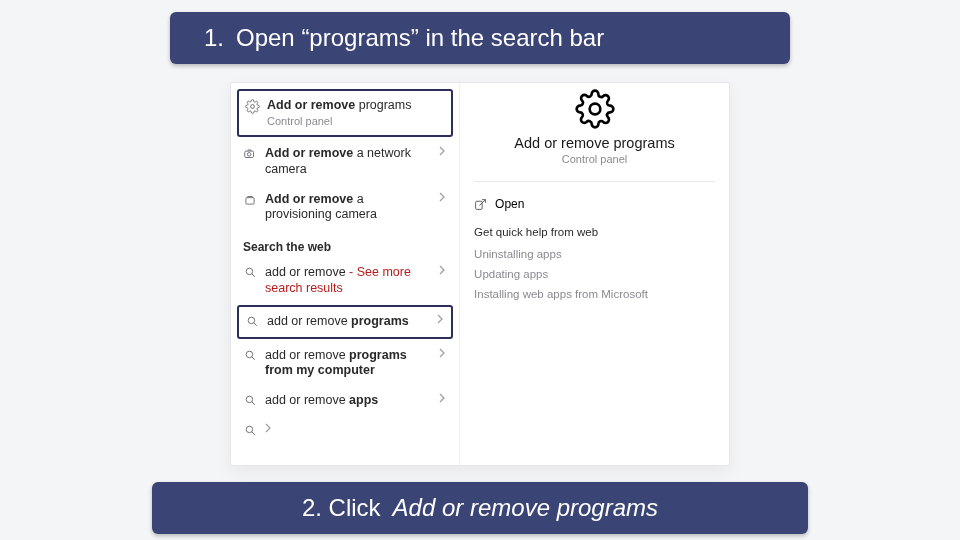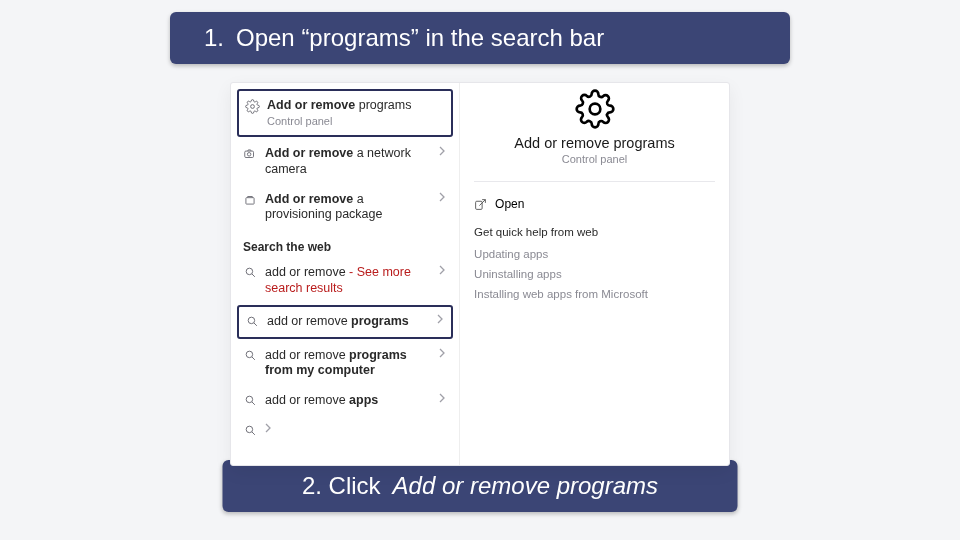--- a/index.html
+++ b/index.html
@@ -18,21 +18,21 @@
     box-shadow: 0 2px 4px rgba(0,0,0,0.25);
     font-size: 24px;
     padding: 12px 26px;
     font-weight: 500;
     display: flex;
     align-items: center;
     gap: 12px;
   }
   .callout-top { top: 12px; left: 50%; transform: translateX(-50%); width: 620px; justify-content:flex-start; }
   .callout-top .num { width: 28px; text-align: right; }
-  .callout-bottom { bottom: 28px; left: 50%; transform: translateX(-50%); width: 515px; justify-content:center; }
+  .callout-bottom { bottom: 6px; left: 50%; transform: translateX(-50%); width: 656px; justify-content:center; }
   .italic { font-style: italic; }
 
   .search-window {
     position: absolute;
     top: 82px; bottom: 74px;
     left: 230px; right: 230px;
     background: #fff;
     border: 1px solid #e6e6ea;
     border-radius: 3px;
     box-shadow: 0 6px 18px rgba(0,0,0,0.06);
@@ -199,21 +199,21 @@
     </div>
 
     <div class="result-item">
       <span class="icon">
         <svg width="14" height="14" viewBox="0 0 24 24" fill="none" stroke="currentColor" stroke-width="1.6">
             <rect x="5" y="8" width="14" height="11" rx="1"></rect>
             <path d="M8 8V6h8v2"></path>
           </svg>
       </span>
       <span class="text">
-        <div class="title"><span class="bold-part">Add or remove</span><span> a provisioning package</span></div>
+        <div class="title"><span class="bold-part">Add or remove</span><span> a provisioning camera</span></div>
       </span>
       <span class="chev">
         <svg width="8" height="10" viewBox="0 0 6 10" fill="none" stroke="currentColor" stroke-width="1.3">
             <path d="M1 1l4 4-4 4"></path>
           </svg>
       </span>
     </div>
 
     <div class="section-header">Search the web</div>
 
@@ -317,18 +317,18 @@
         <svg width="13" height="13" viewBox="0 0 24 24" fill="none" stroke="#555" stroke-width="1.7">
             <path d="M15 3h6v6"></path>
             <path d="M10 14L21 3"></path>
             <rect x="3" y="6" width="12" height="15" rx="2"></rect>
           </svg>
       </span>
       <span>Open</span>
     </div>
 
     <div class="right-help-title">Get quick help from web</div>
+    <div class="help-link">Uninstalling apps</div>
     <div class="help-link">Updating apps</div>
-    <div class="help-link">Uninstalling apps</div>
     <div class="help-link">Installing web apps from Microsoft</div>
   </div>
 
 </div>
 
 </body></html>

